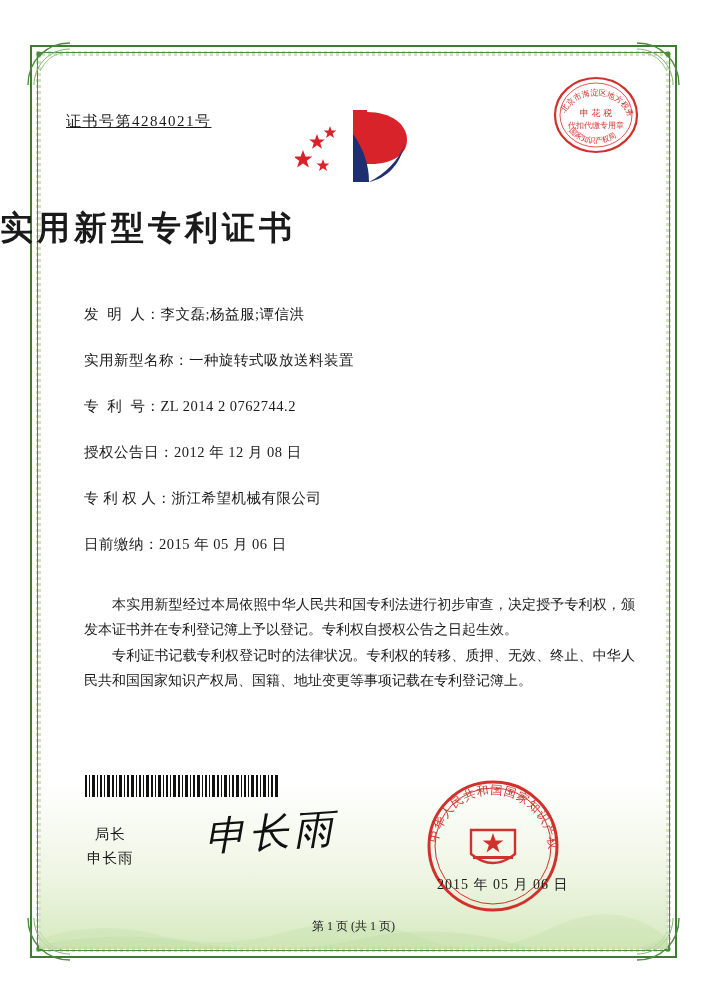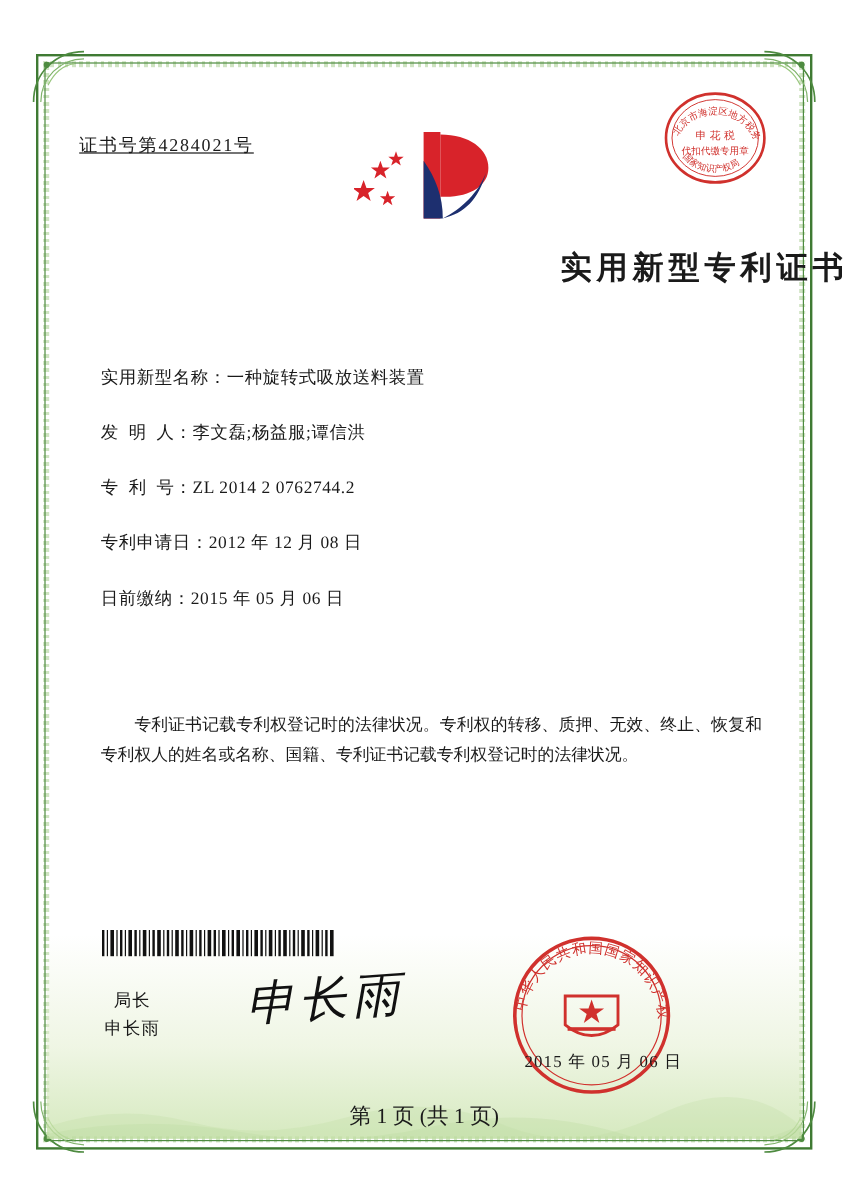--- a/index.html
+++ b/index.html
@@ -112,22 +112,22 @@
     right: 68px;
     top: 72px;
     width: 86px;
     height: 86px;
   }
 
   .title {
     position: absolute;
     left: 0; right: 0;
     top: 206px;
-    text-align: right;
-    font-size: 26px;
+    text-align: left;
+    font-size: 33px;
     font-weight: bold;
     letter-spacing: 4px;
     font-family: "DejaVu Serif", "Liberation Serif", serif;
   }
 
   .fields {
     position: absolute;
     left: 84px;
     top: 305px;
     right: 70px;
@@ -204,21 +204,21 @@
     top: 876px;
     font-size: 14px;
     letter-spacing: 1px;
   }
 
   .page-no {
     position: absolute;
     left: 0; right: 0;
     top: 918px;
     text-align: center;
-    font-size: 18px;
+    font-size: 12px;
   }
 </style>
 </head>
 <body>
 
 <div class="page">
 
   <div class="frame-outer"></div>
   <div class="frame-pattern"></div>
   <div class="frame-inner"></div>
@@ -283,43 +283,48 @@
       <text font-size="7.5" fill="#d0312d" font-family="DejaVu Sans, sans-serif">
         <textPath href="#arcBot" startOffset="10%">国家知识产权局</textPath>
       </text>
     </svg>
   </div>
 
   <div class="title">实用新型专利证书</div>
 
   <div class="fields">
     <div class="field-row">
+      <span class="field-label">发  明  人：</span>
+      <span class="field-value">李文磊;杨益服;谭信洪</span>
+    </div>
+    <div class="field-row">
       <span class="field-label">实用新型名称：</span>
       <span class="field-value">一种旋转式吸放送料装置</span>
     </div>
     <div class="field-row">
-      <span class="field-label">发  明  人：</span>
-      <span class="field-value">李文磊;杨益服;谭信洪</span>
-    </div>
-    <div class="field-row">
       <span class="field-label">专  利  号：</span>
       <span class="field-value">ZL 2014 2 0762744.2</span>
     </div>
     <div class="field-row">
-      <span class="field-label">专利申请日：</span>
+      <span class="field-label">授权公告日：</span>
       <span class="field-value">2012 年 12 月 08 日</span>
+    </div>
+    <div class="field-row">
+      <span class="field-label">专 利 权 人：</span>
+      <span class="field-value">浙江希望机械有限公司</span>
     </div>
     <div class="field-row">
       <span class="field-label">日前缴纳：</span>
       <span class="field-value">2015 年 05 月 06 日</span>
     </div>
   </div>
 
   <div class="body-text">
-    <p>专利证书记载专利权登记时的法律状况。专利权的转移、质押、无效、终止、恢复和专利权人的姓名或名称、国籍、专利证书记载专利权登记时的法律状况。</p>
+    <p>本实用新型经过本局依照中华人民共和国专利法进行初步审查，决定授予专利权，颁发本证书并在专利登记簿上予以登记。专利权自授权公告之日起生效。</p>
+    <p>专利证书记载专利权登记时的法律状况。专利权的转移、质押、无效、终止、中华人民共和国国家知识产权局、国籍、地址变更等事项记载在专利登记簿上。</p>
   </div>
 
   <svg class="barcode" viewBox="0 0 195 22" preserveAspectRatio="none">
     <g fill="#111">
       <rect x="0" y="0" width="2" height="22"></rect>
         <rect x="4" y="0" width="1" height="22"></rect>
       <rect x="7" y="0" width="3" height="22"></rect>
         <rect x="12" y="0" width="1" height="22"></rect>
       <rect x="15" y="0" width="2" height="22"></rect>
         <rect x="19" y="0" width="1" height="22"></rect>

